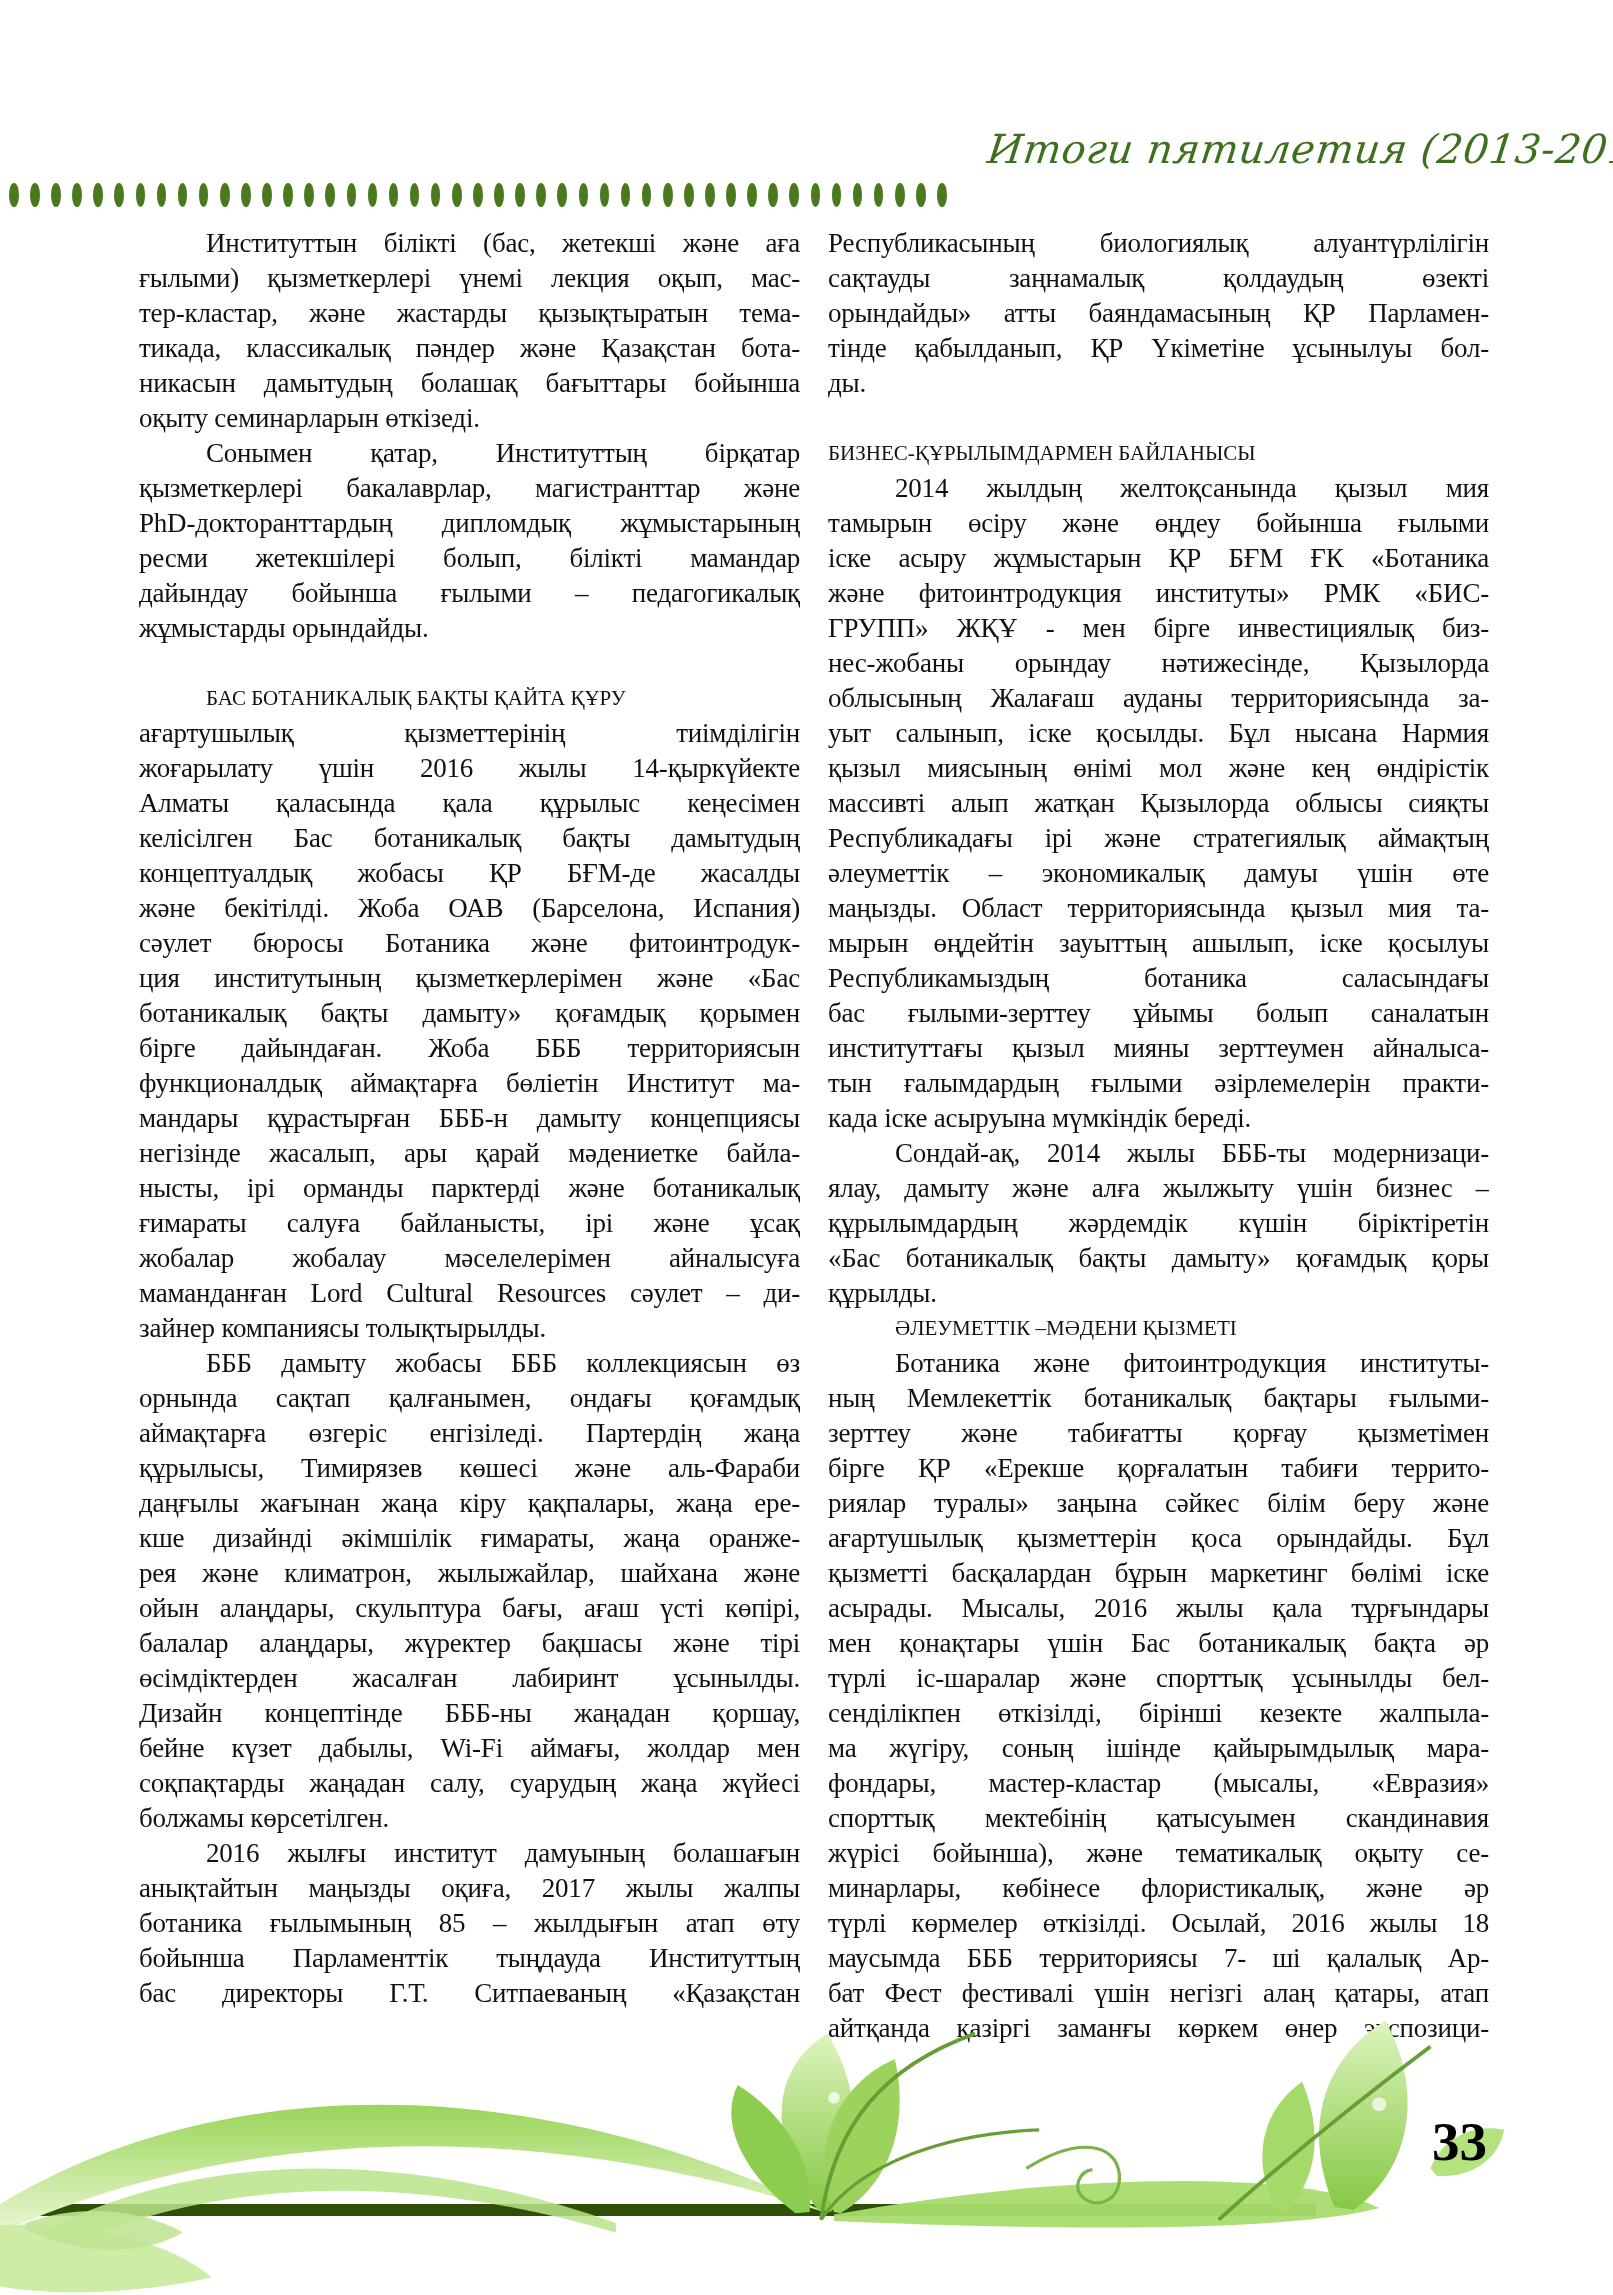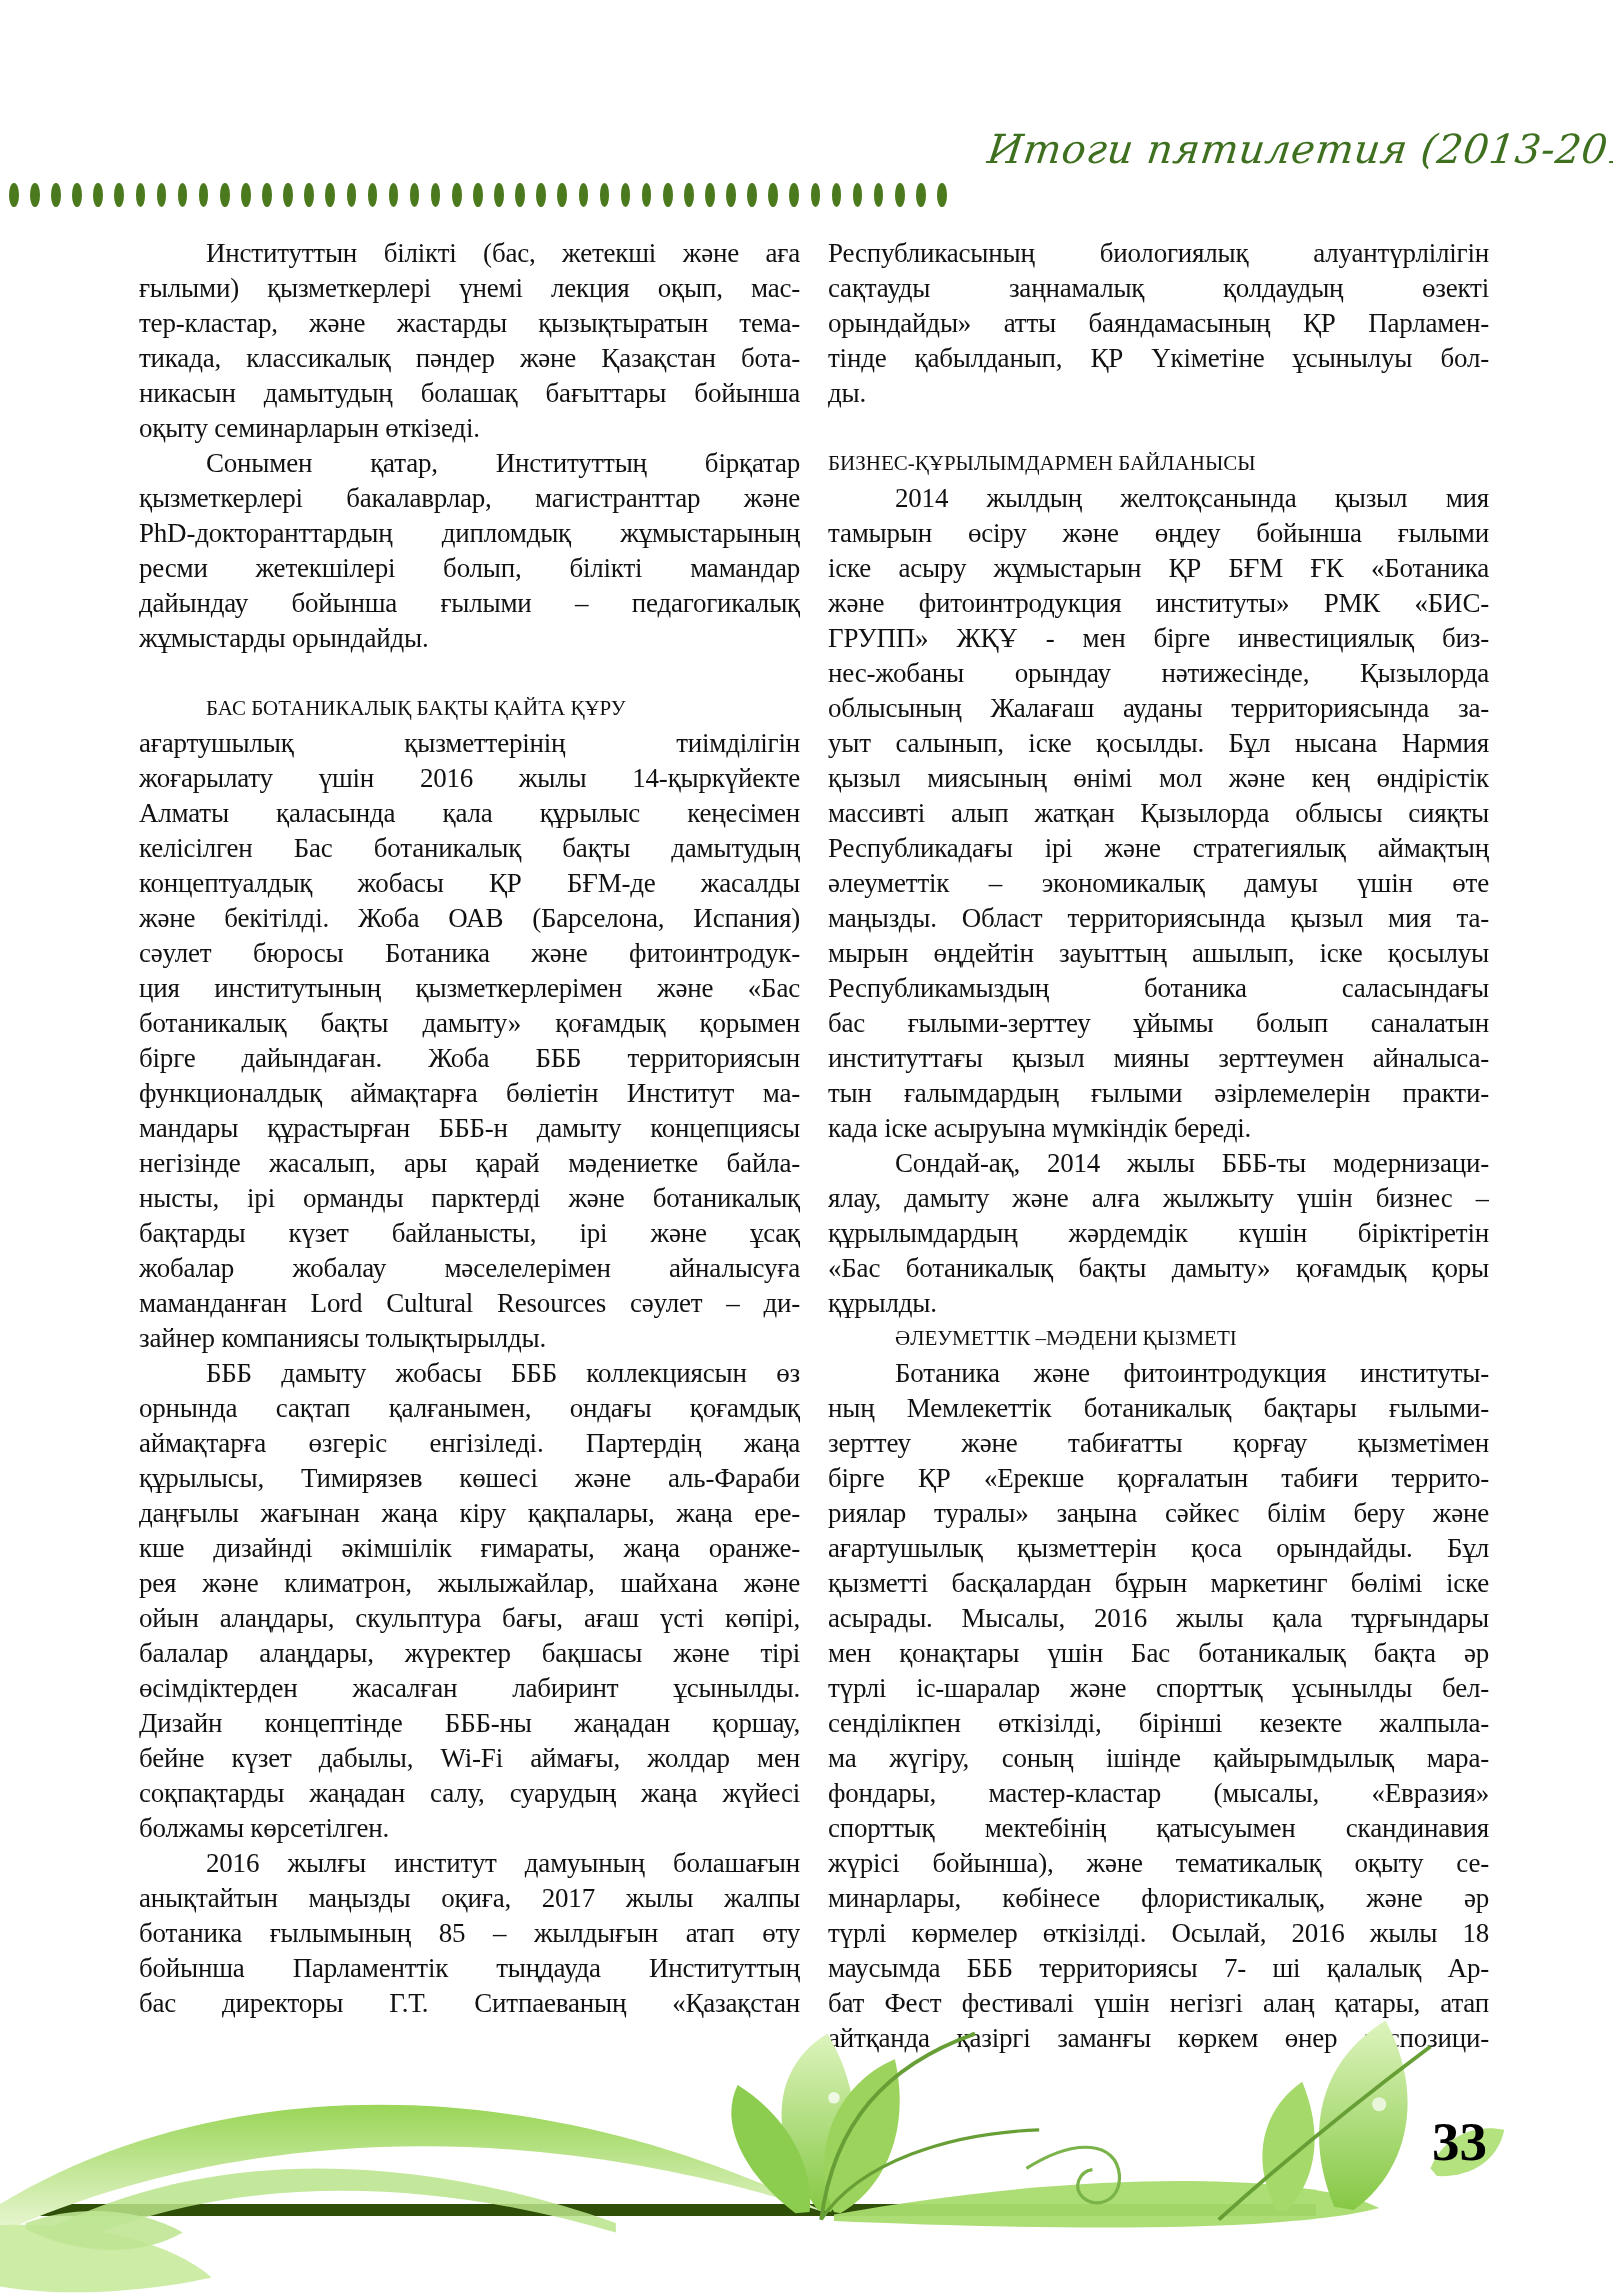--- a/index.html
+++ b/index.html
@@ -10,21 +10,21 @@
   
   .dots { position:absolute; left:9px; top:183px; display:flex; gap:11.5px; }
   .dot { width:9.6px; height:24.4px; border-radius:50%; background:#4b7a1e; }
   .script-title {
     position:absolute; top:127px; left:988px; width:513px;
     font-style:italic; font-size:40px; line-height:1.1; color:#3f7020;
     font-family:"DejaVu Serif", serif; transform:skewX(-7deg);
     white-space:nowrap; letter-spacing:0.6px;
   }
   
-  .columns { position:absolute; left:139px; top:226px; width:1351px; display:flex; gap:28px;margin-top:10px; }
+  .columns { position:absolute; left:139px; top:226px; width:1351px; display:flex; gap:28px; }
   .col { width:661px; }
   .line {
     font-size:27px; line-height:35px; height:35px; letter-spacing:-0.2px;
     text-align:justify; text-align-last:justify; overflow:hidden;
   }
   .line.last { text-align-last:left; }
   .line.first { text-indent:67px; }
   .line.gap { height:35px; }
   .line.hline {
     font-size:21px; text-align:left; text-align-last:left;
@@ -126,21 +126,21 @@
           <div class="line">концептуалдық жобасы ҚР БҒМ-де жасалды</div>
           <div class="line">және бекітілді. Жоба ОАВ (Барселона, Испания)</div>
           <div class="line">сәулет бюросы Ботаника және фитоинтродук-</div>
           <div class="line">ция институтының қызметкерлерімен және «Бас</div>
           <div class="line">ботаникалық бақты дамыту» қоғамдық қорымен</div>
           <div class="line">бірге дайындаған. Жоба БББ территориясын</div>
           <div class="line">функционалдық аймақтарға бөліетін Институт ма-</div>
           <div class="line">мандары құрастырған БББ-н дамыту концепциясы</div>
           <div class="line">негізінде жасалып, ары қарай мәдениетке байла-</div>
           <div class="line">нысты, ірі орманды парктерді және ботаникалық</div>
-          <div class="line">бақтарды күзет байланысты, ірі және ұсақ</div>
+          <div class="line">ғимараты салуға байланысты, ірі және ұсақ</div>
           <div class="line">жобалар жобалау мәселелерімен айналысуға</div>
           <div class="line">маманданған Lord Cultural Resources сәулет – ди-</div>
           <div class="line last">зайнер компаниясы толықтырылды.</div>
         </div>
         <div class="block p">
           <div class="line first">БББ дамыту жобасы БББ коллекциясын өз</div>
           <div class="line">орнында сақтап қалғанымен, ондағы қоғамдық</div>
           <div class="line">аймақтарға өзгеріс енгізіледі. Партердің жаңа</div>
           <div class="line">құрылысы, Тимирязев көшесі және аль-Фараби</div>
           <div class="line">даңғылы жағынан жаңа кіру қақпалары, жаңа ере-</div>

